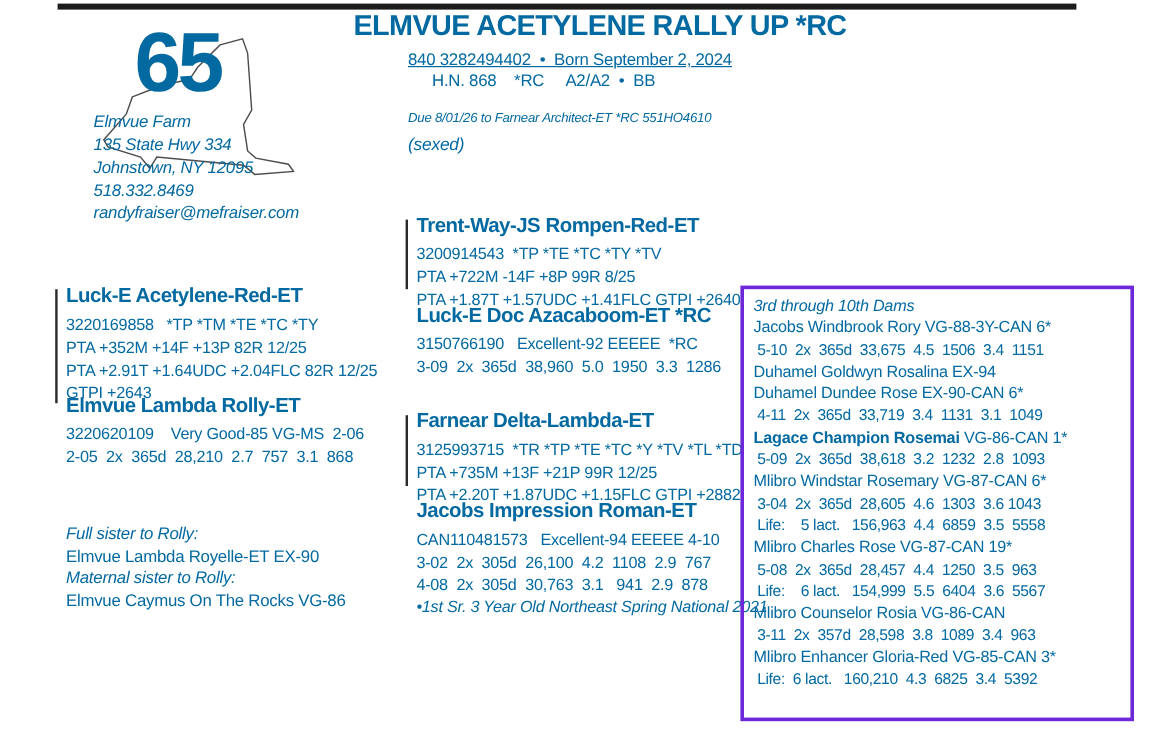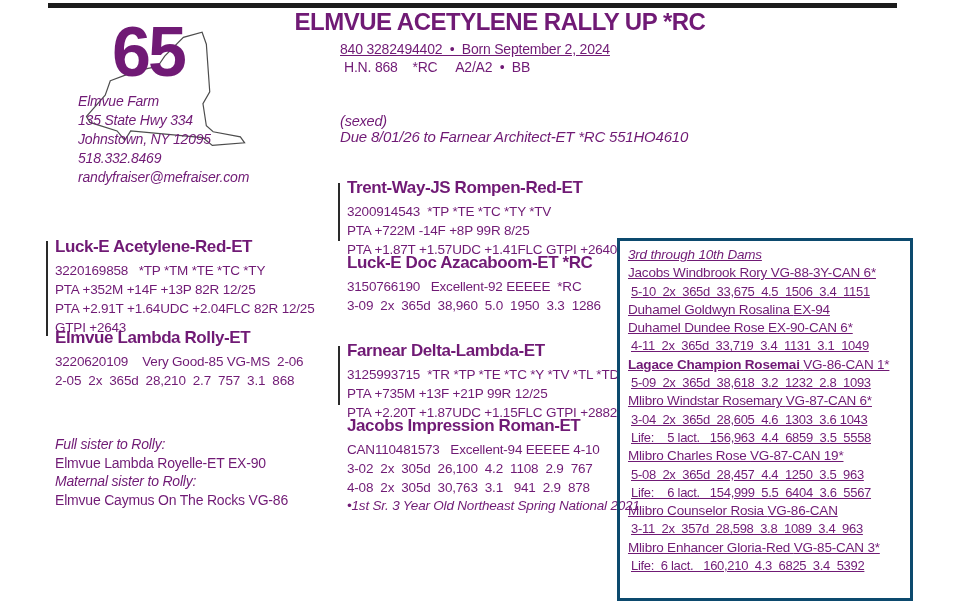--- a/index.html
+++ b/index.html
@@ -1,37 +1,37 @@
 <!DOCTYPE html>
 <html><head>
 <meta charset="utf-8">
 <style>
   html,body{margin:0;padding:0;background:#fff;}
   #page{position:relative;width:962px;height:616px;background:#ffffff;overflow:hidden;
-        font-family:"Liberation Sans",sans-serif;color:#701a75;letter-spacing:-0.2px;}
+        font-family:"Liberation Sans",sans-serif;color:#0369a1;letter-spacing:-0.2px;}
   .abs{position:absolute;}
   .prews{white-space:pre;}
   .italic{font-style:italic;}
   .bold{font-weight:bold;}
 
   
   #top-rule{left:48px;top:3px;width:849px;height:5px;background:#1c1c1c;}
 
   
   #state-svg{left:78px;top:14px;width:170px;height:176px;}
   #lot-number{left:112px;top:14px;font-size:70px;font-weight:bold;letter-spacing:-3px;line-height:76px;}
 
   
   #consignor{left:78px;top:92px;font-size:14px;line-height:19px;font-style:italic;}
 
   
   #page-title{left:160px;top:8px;width:680px;text-align:center;font-size:24px;font-weight:bold;letter-spacing:-0.5px;}
   #id-line{left:340px;top:41px;font-size:14px;text-decoration:underline;}
-  #hn-line{left:344px;top:59px;font-size:14px;}
-  #due-line{left:340px;top:93px;font-size:15px;font-style:italic;margin-top:35px;}
+  #hn-line{left:360px;top:59px;font-size:14px;}
+  #due-line{left:340px;top:93px;font-size:11px;font-style:italic;}
   #due-note{left:340px;top:113px;font-size:14.5px;font-style:italic;}
 
   
   .ped-name{font-size:17px;font-weight:bold;letter-spacing:-0.4px;margin-bottom:4px;}
   .ped-line{font-size:13.5px;line-height:19px;}
   .bracket{width:2px;background:#2a2a2a;}
   #bracket-sire{left:46px;top:241px;height:95px;}
   #bracket-sire-sire{left:338px;top:183px;height:58px;}
   #bracket-dam-sire{left:338px;top:346px;height:59px;}
 
@@ -39,22 +39,22 @@
   #dam-block{left:55px;top:328px;}
   #sisters-block{left:55px;top:435px;font-size:14px;line-height:18.5px;}
 
   #sire-sire-block{left:347px;top:178px;}
   #sire-dam-block{left:347px;top:253px;}
   #dam-sire-block{left:347px;top:341px;}
   #dam-dam-block{left:347px;top:416px;}
   .award{font-size:13.5px;line-height:18.5px;font-style:italic;}
 
   
-  #dams-box{left:617px;top:238px;width:296px;height:363px;border:3px solid #0c4a6e;box-sizing:border-box;
-            padding:5px 4px 0 8px;text-decoration:underline;}
+  #dams-box{left:617px;top:238px;width:328px;height:363px;border:3px solid #6d28d9;box-sizing:border-box;
+            padding:5px 4px 0 8px;}
   #dams-heading{font-size:13.5px;line-height:18.3px;font-style:italic;}
   .dam-name{font-size:13.5px;line-height:18.3px;}
   .dam-rec{font-size:13px;line-height:18.3px;padding-left:3px;white-space:pre;letter-spacing:-0.3px;}
 </style>
 </head>
 <body>
 
 <div id="page">
 
   <div id="top-rule" class="abs"></div>

